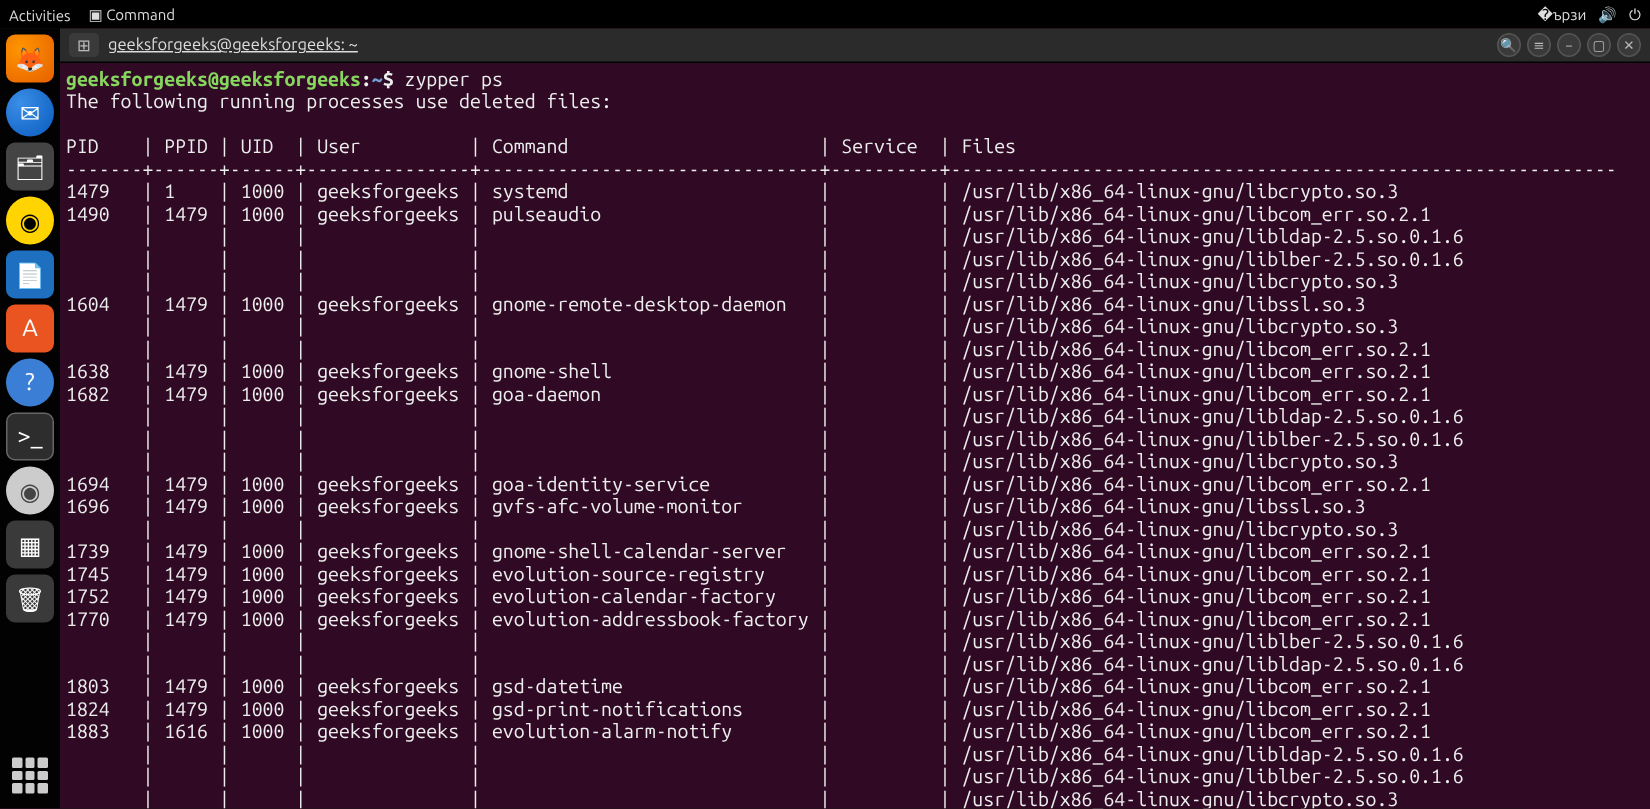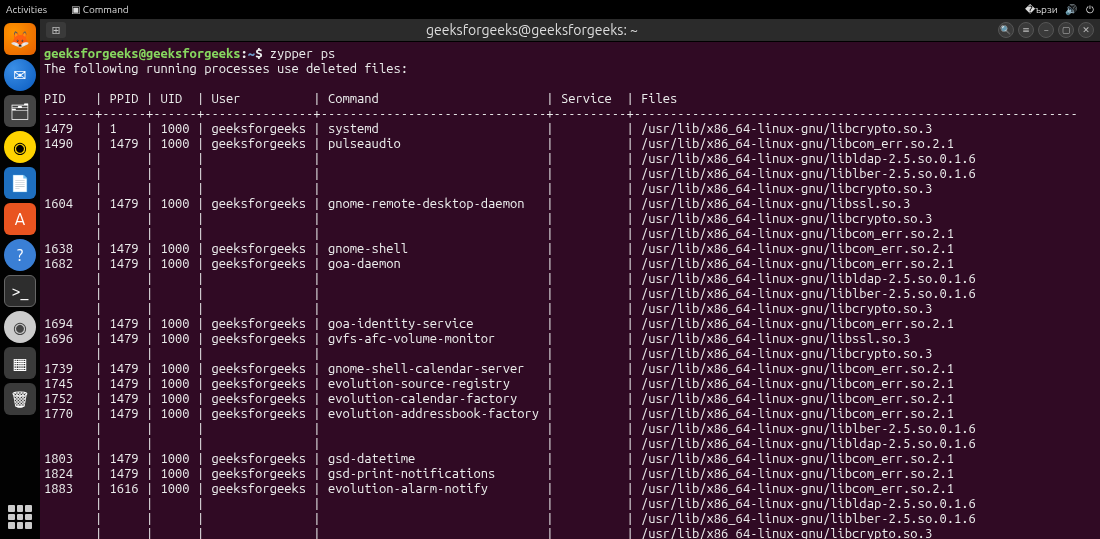--- a/index.html
+++ b/index.html
@@ -11,21 +11,21 @@
     position: relative;
   }
   
   .topbar {
     height: 19px; width: 100%;
     background: #000;
     display: flex; align-items: center;
     color: #ddd; font-size: 10px;
     padding: 0 6px;
   }
-  .topbar .left { display: flex; gap: 24px; align-items: flex-end;}
+  .topbar .left { display: flex; gap: 12px; align-items: flex-end;}
   .topbar .center { flex: 1; text-align: center; margin-top: 44px; }
   .topbar .right { display: flex; gap: 8px; align-items: flex-start; }
   .topbar .tb-icon { font-size: 10px; }
   
   .dock {
     position: absolute; left: 0; top: 19px; bottom: 0;
     width: 40px;
     background: rgba(0,0,0,0.9);
     display: flex; flex-direction: column;
     align-items: center; padding-top: 4px; gap: 4px;
@@ -70,21 +70,21 @@
     background: #3a3a3a; border-radius: 3px;
     display: flex; align-items: center; justify-content: center;
     color: #bbb; font-size: 11px;
   }
   .tb-circle {
     width: 16px; height: 16px; border-radius: 50%;
     background: #3a3a3a; border:1px solid #555;
     display: flex; align-items: center; justify-content: center;
     color:#bbb; font-size:9px;
   }
-  .tb-title { flex: 1; text-align: center; color: #ddd; font-size: 14px; }
+  .tb-title { flex: 1; text-align: left; color: #ddd; font-size: 11px; text-decoration: underline; }
   .tb-right { display:flex; gap:4px; align-items:center;}
   
   .term-body {
     flex: 1;
     font-family: "Ubuntu Mono", "DejaVu Sans Mono", monospace;
     font-size: 13px; line-height: 15px;
     color: #eceeed;
     padding: 4px 4px 0 4px;
     white-space: pre;
     overflow: hidden;

